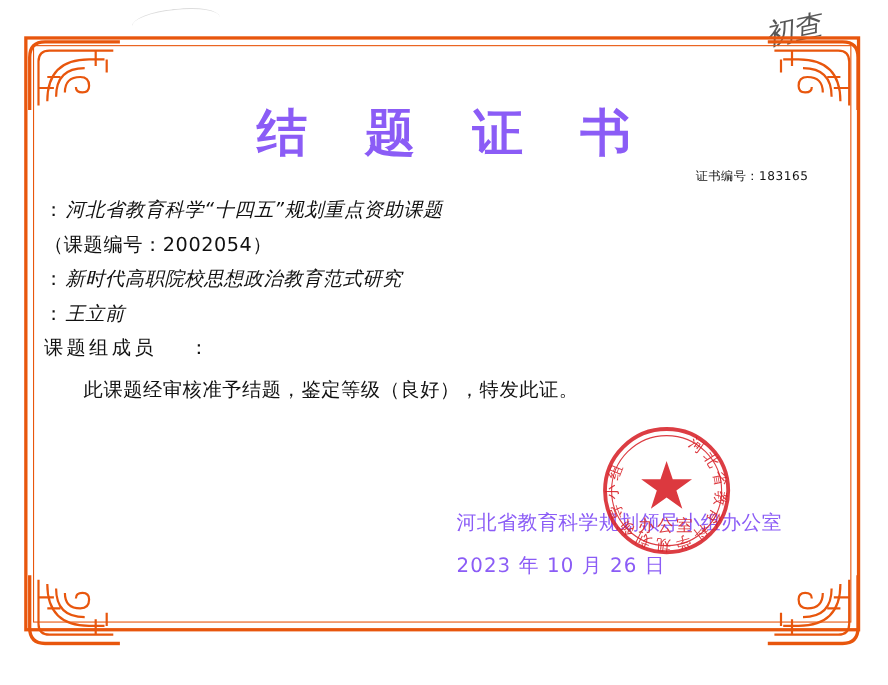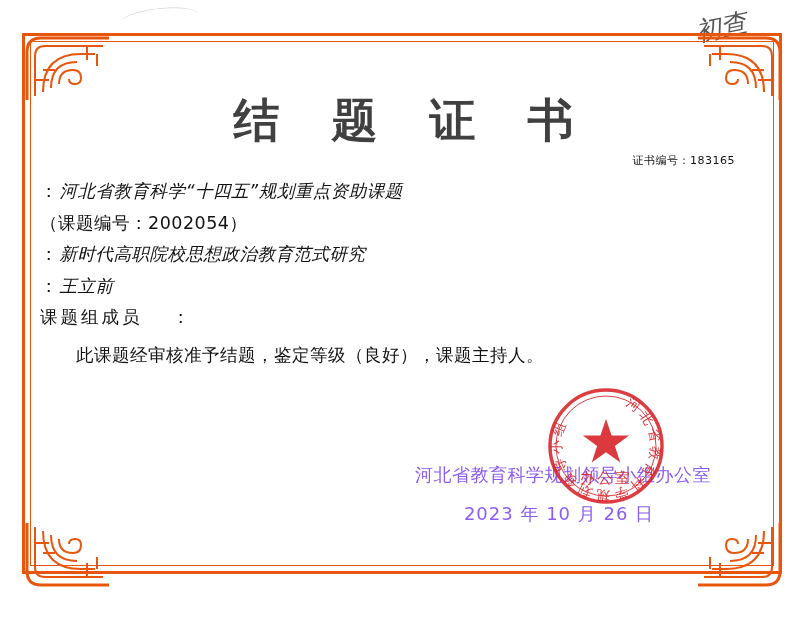--- a/index.html
+++ b/index.html
@@ -84,21 +84,21 @@
   .title {
     position: absolute;
     left: 0;
     right: 0;
     top: 90px;
     text-align: center;
     font-family: "DejaVu Serif", serif;
     font-size: 46px;
     font-weight: bold;
     letter-spacing: 18px;
-    color: #404040;
+    color: #8b5cf6;
     text-indent: 18px;
   }
 
   
   .serial {
     position: absolute;
     right: 72px;
     top: 153px;
     font-size: 11px;
     color: #111;
@@ -160,21 +160,20 @@
     top: 415px;
     text-align: left;
     font-size: 18px;
     color: #8b5cf6;
     font-family: "DejaVu Sans", sans-serif;
     letter-spacing: .5px;
     margin-top: 48px;
   }
   .sign .org { margin-bottom: 15px; }
   .sign .date {
-    text-align: center;
     padding-right: 8px;
     letter-spacing: 1px;
   }
 
   
   .seal {
     position: absolute;
     left: 545px;
     top: 385px;
     width: 122px;
@@ -272,21 +271,21 @@
     <div class="row">
       <span class="colon">：</span>
       <span class="value">王立前</span>
     </div>
 
     <div class="row members">
       <span class="label">课题组成员</span>
       <span class="colon">：</span>
     </div>
 
-    <div class="statement">此课题经审核准予结题，鉴定等级（良好），课题主持人。</div>
+    <div class="statement">此课题经审核准予结题，鉴定等级（良好），特发此证。</div>
   </div>
 
   <div class="sign">
     <div class="org">河北省教育科学规划领导小组办公室</div>
     <div class="date">2023 年 10 月 26 日</div>
   </div>
 
   <div class="seal">
     <svg viewBox="0 0 122 122">
       <defs>

